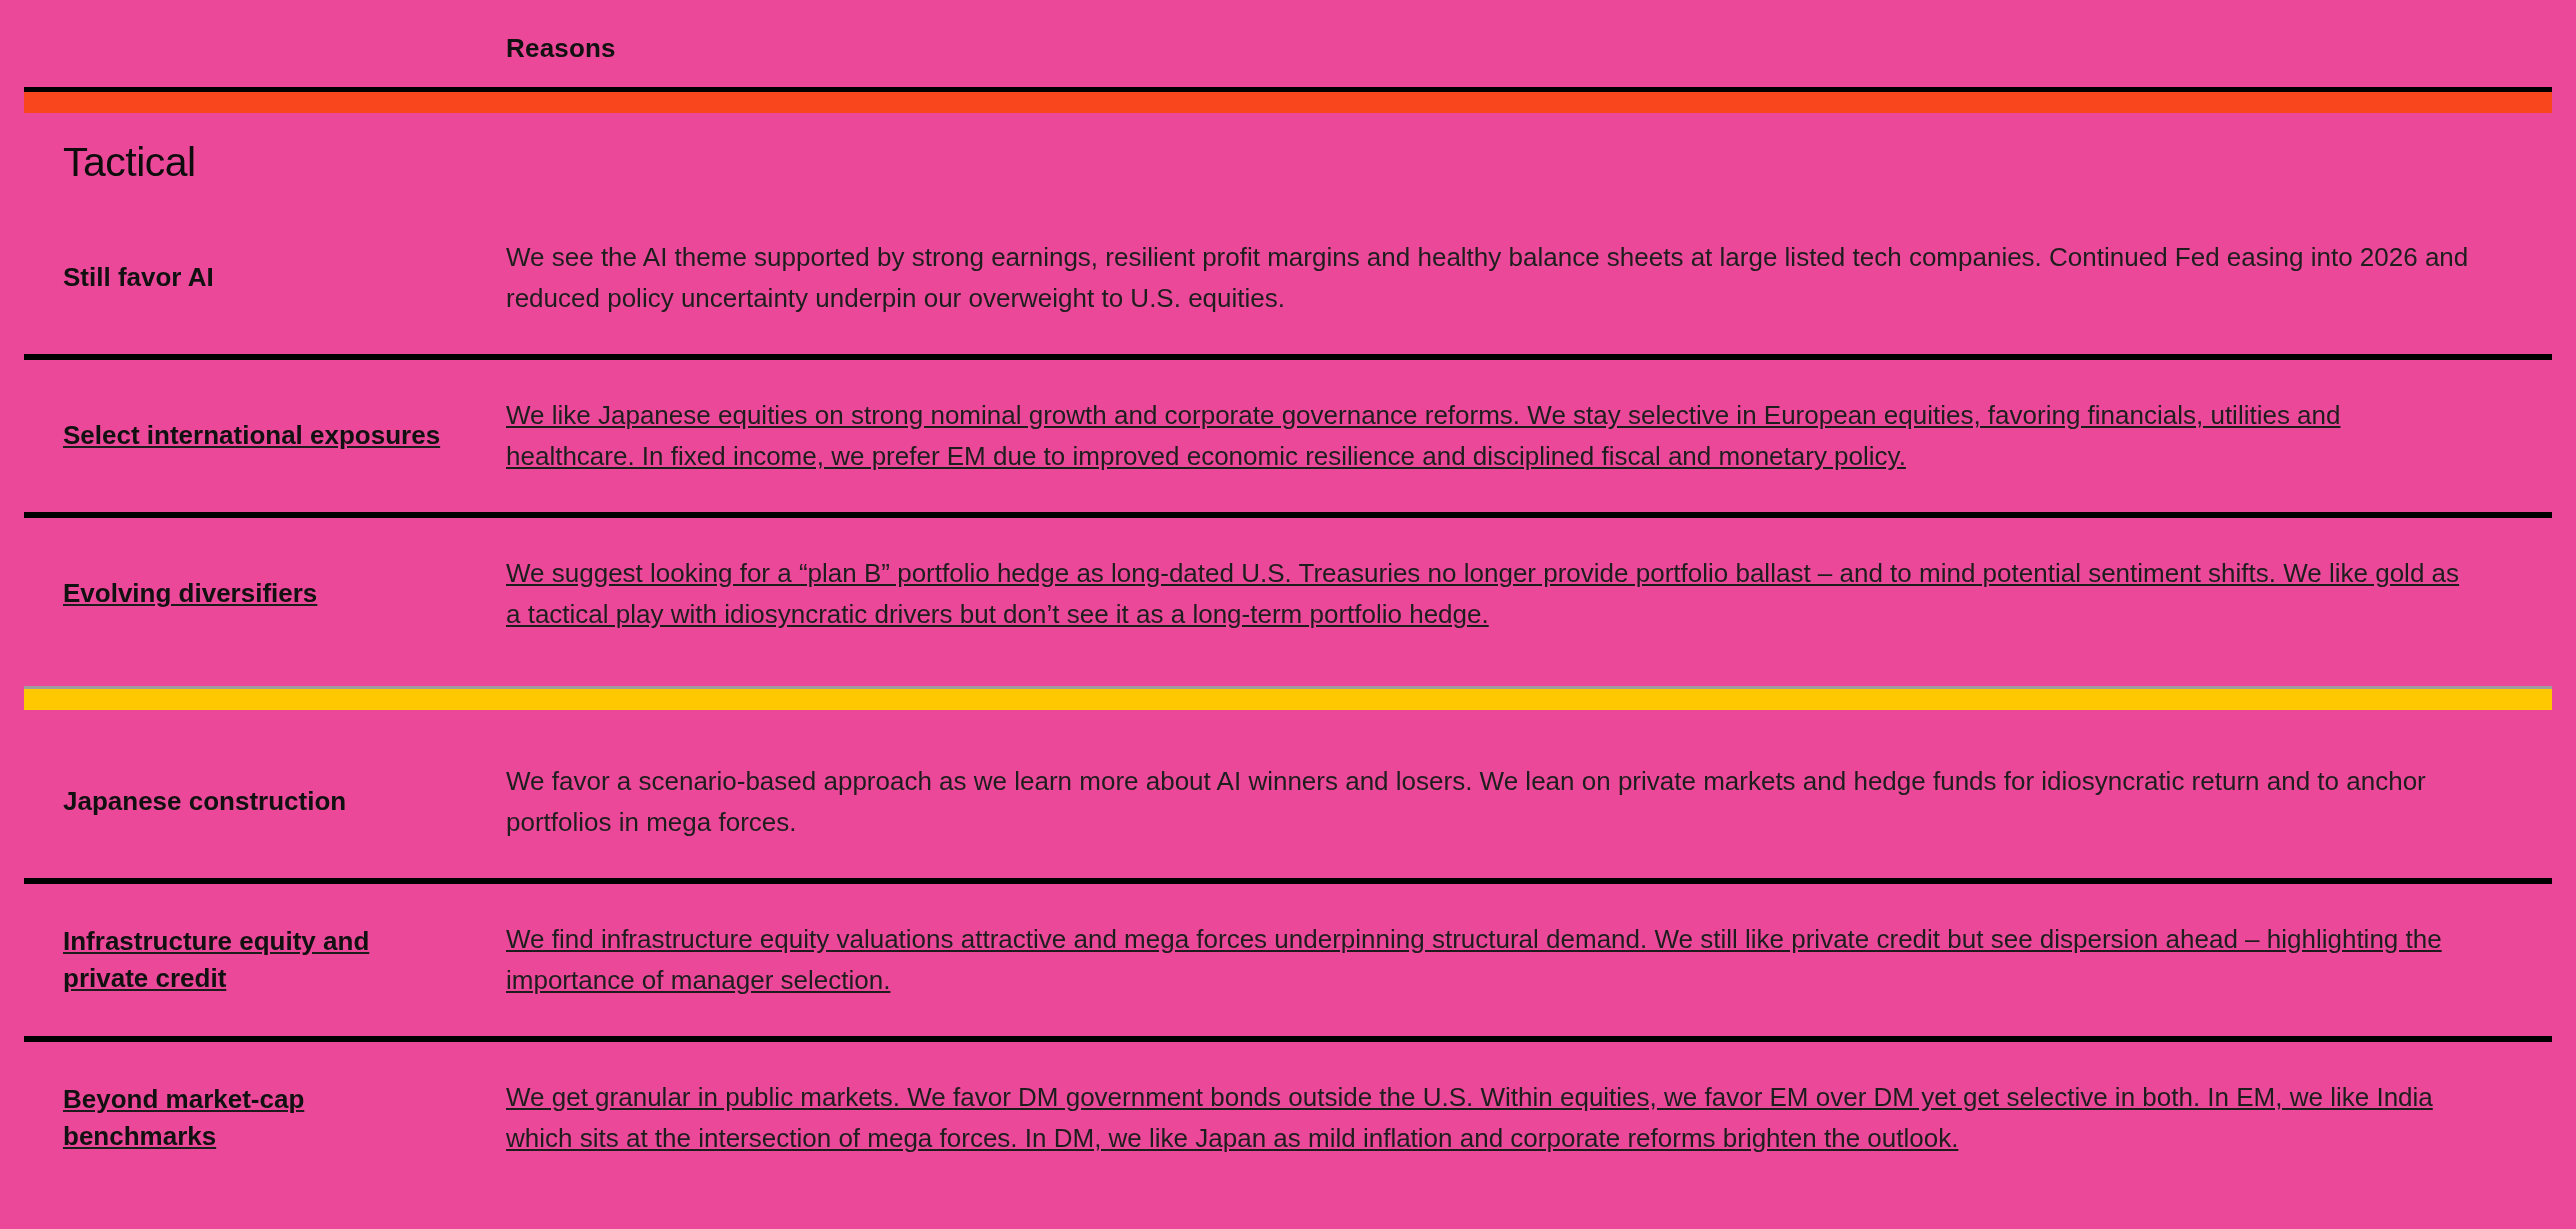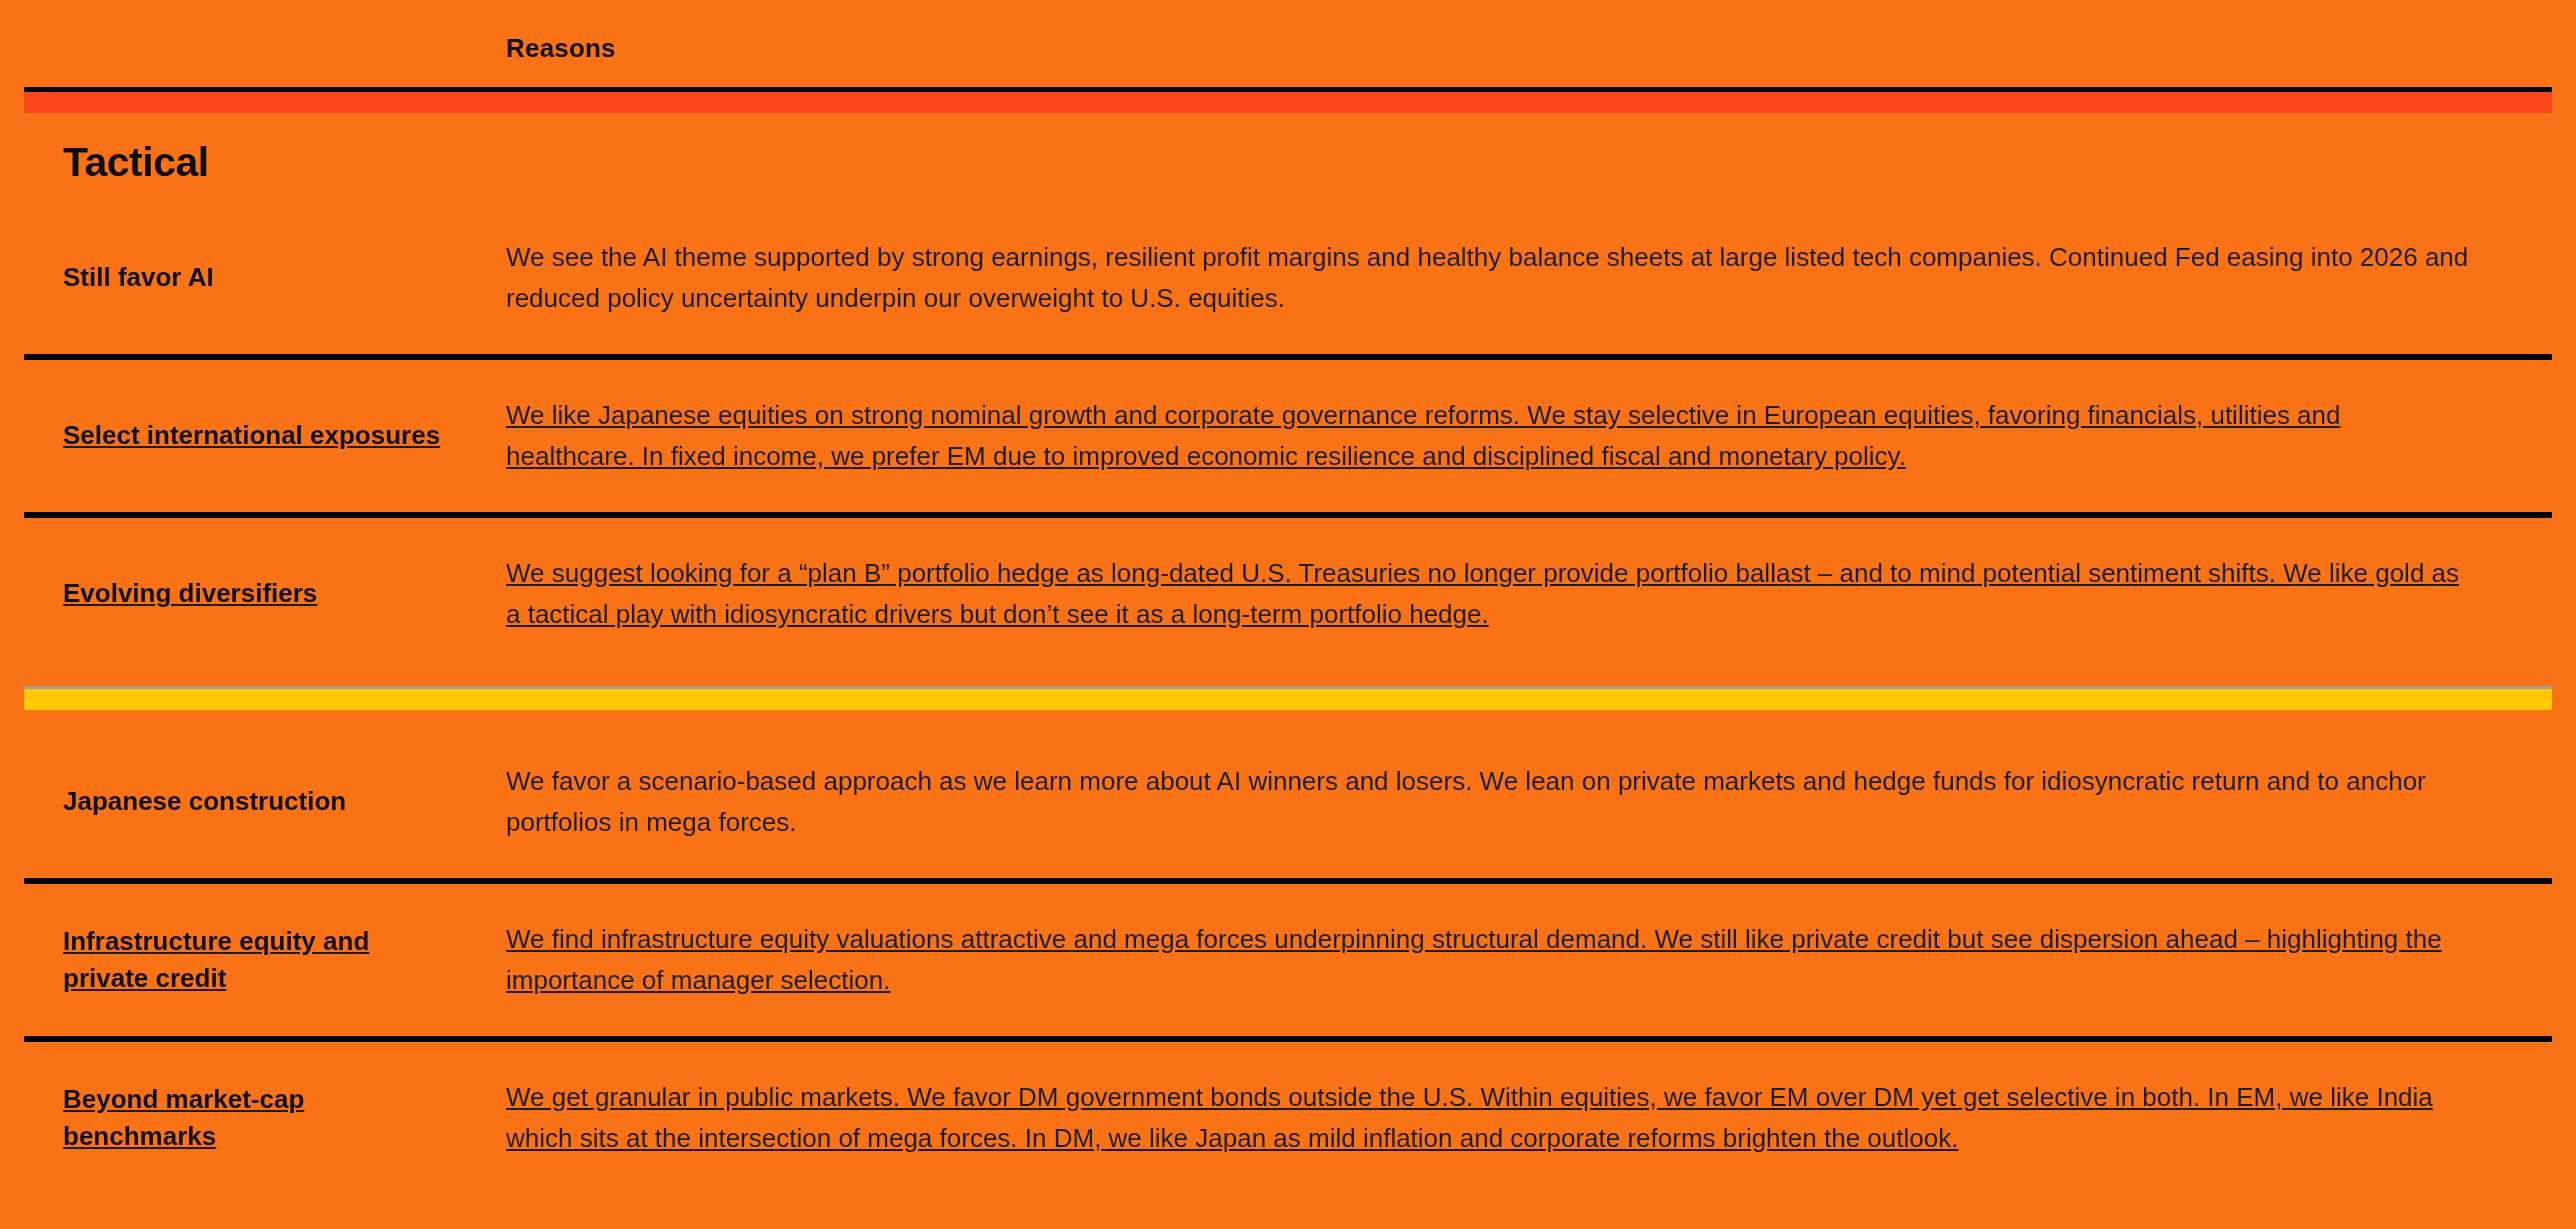--- a/index.html
+++ b/index.html
@@ -32,21 +32,21 @@
   .line-thick { height: 4.8px; }
   .line-thin  { height: 2.9px; }
   .accent-bar {
     width: 100%;
     height: 21px;
   }
   .section-title {
     margin: 25px 0 9.6px 63px;
     font-size: 41px;
     line-height: 48px;
-    font-weight: 700;
+    font-weight: 400;
     color: #0d0d0d;
     letter-spacing: -0.5px;
   }
   .rows {
     margin: 16px 24px;
   }
   .row {
     display: flex;
     align-items: center;
     padding: 35px 0 35px 39px;
@@ -71,21 +71,21 @@
     padding-right: 77px;
     font-size: 26px;
     line-height: 41px;
     font-weight: 400;
     color: #1e1e1e;
   }
 </style>
 </head>
 <body>
 
-<div class="page" style="background-color: #f97316;">
+<div class="page" style="background-color: #ec4899;">
 
   <div class="col-header">Reasons</div>
 
   <div class="bar-wrap">
     <div class="bar-top-line line-thick" style="background-color: rgb(0, 0, 0);"></div>
     <div class="accent-bar" style="background-color: rgb(249, 70, 28);"></div>
   </div>
 
   <div class="section-title">Tactical</div>
 

